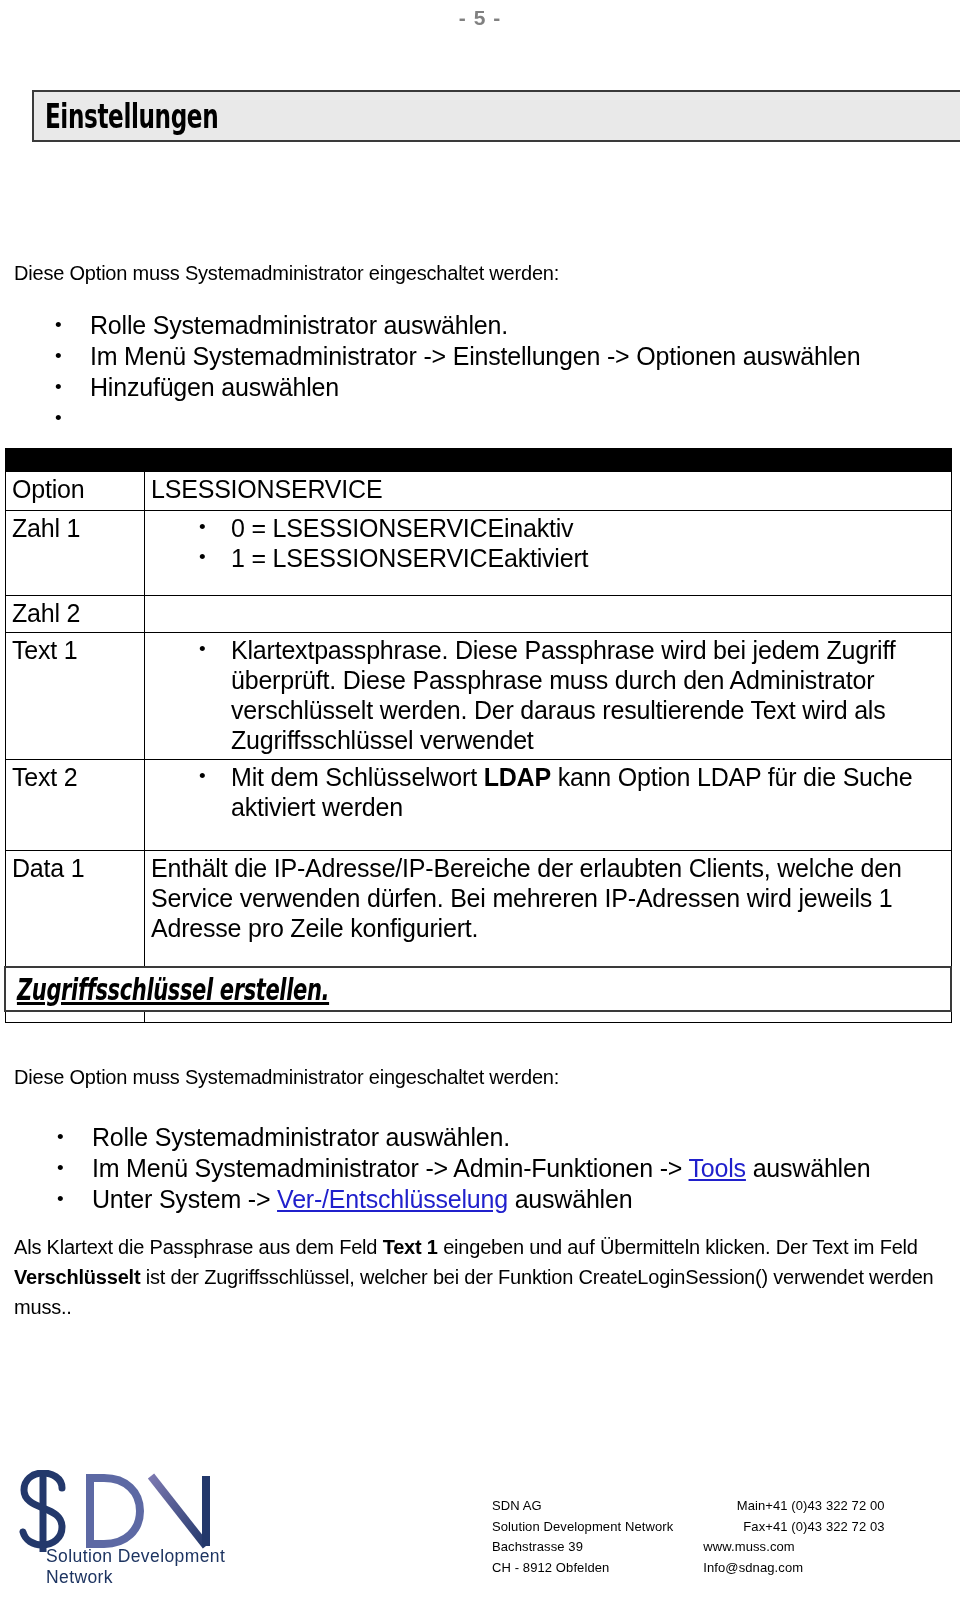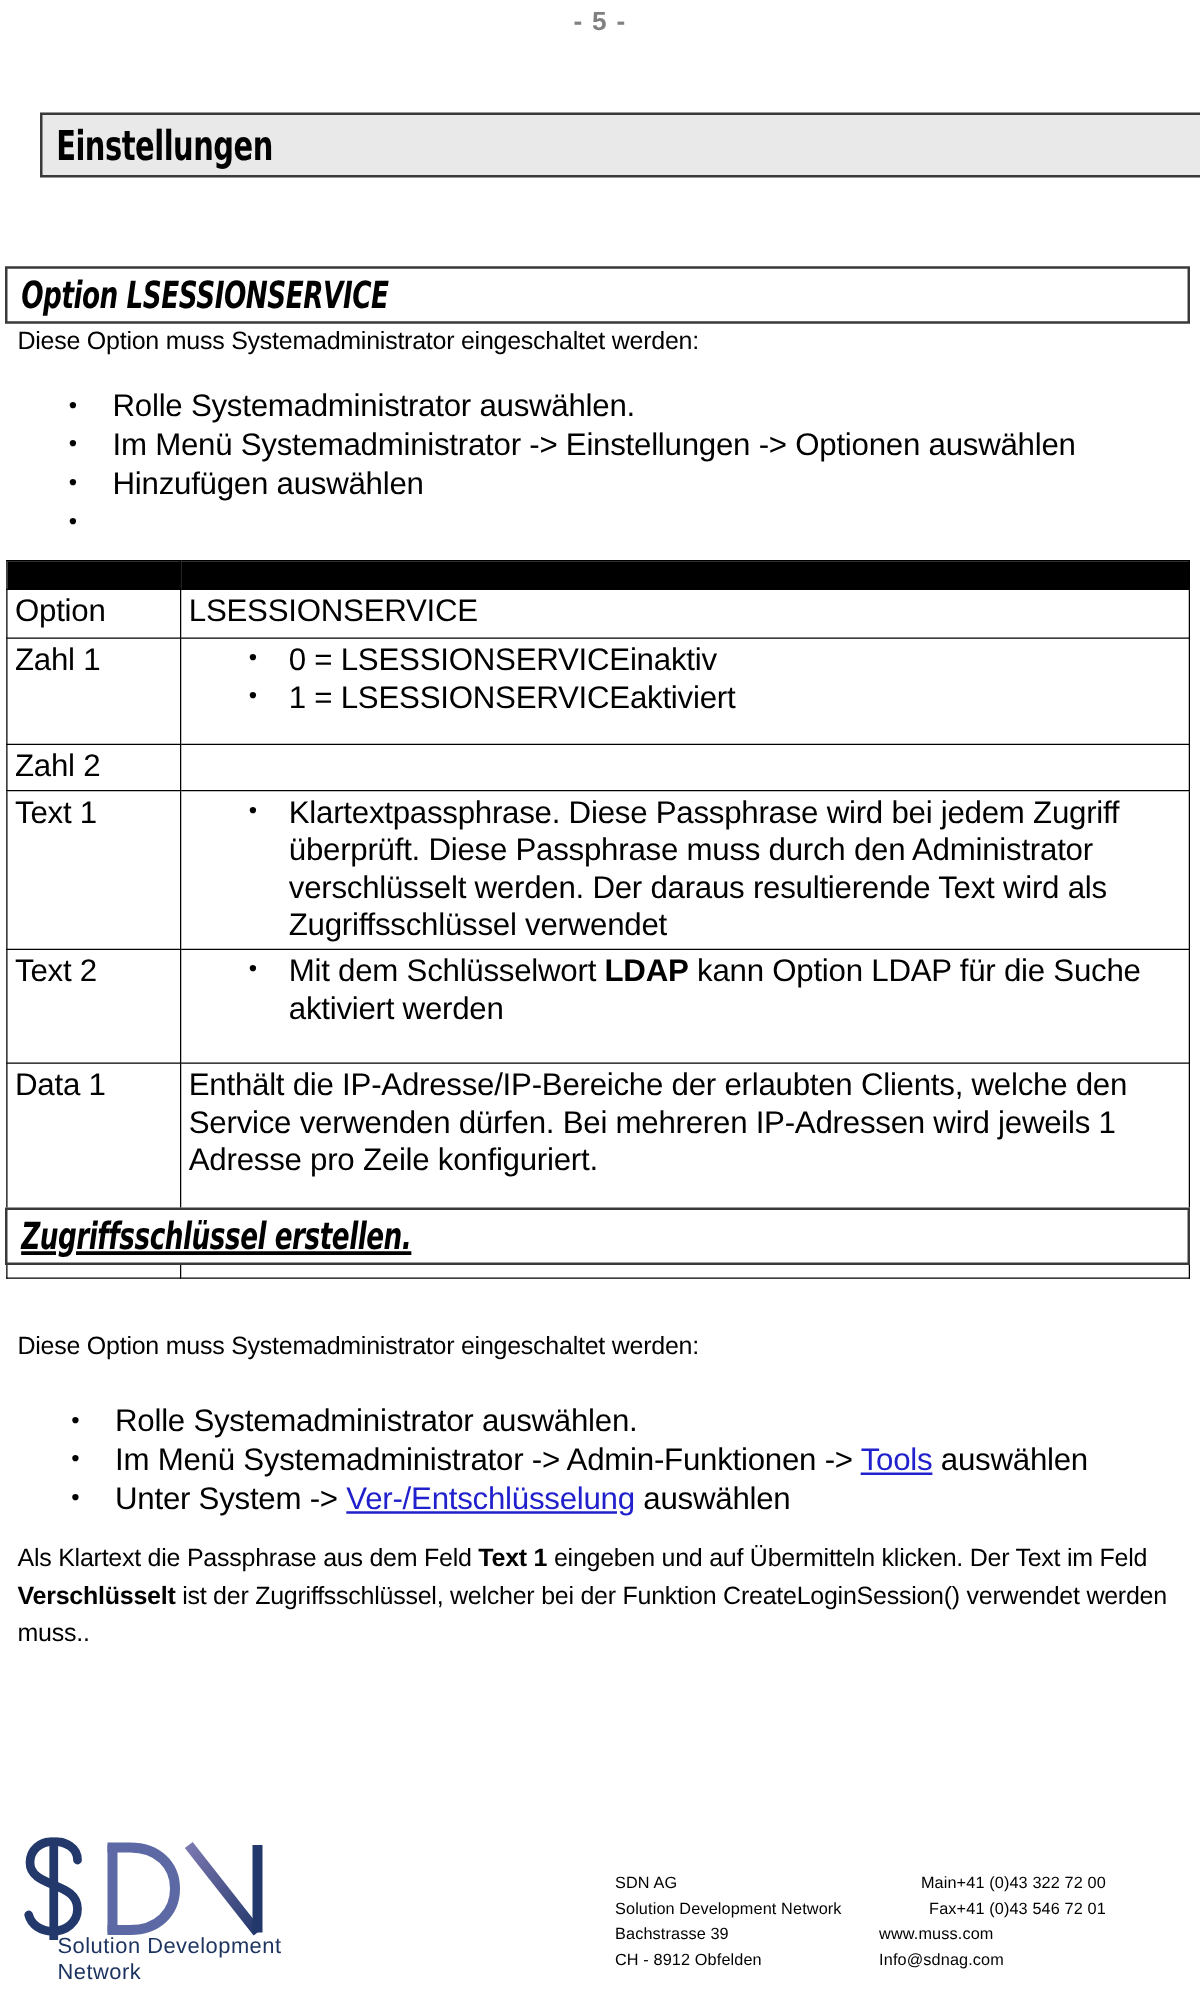--- a/index.html
+++ b/index.html
@@ -209,23 +209,20 @@
 <body>
 
 <div class="page">
 
   <div class="page-number">- 5 -</div>
 
   <div class="banner gray" id="banner-einstellungen">
     <span class="banner-title h1">Einstellungen</span>
   </div>
 
-  <div class="banner white" id="banner-option">
-    <span class="banner-title h2">Option LSESSIONSERVICE</span>
-  </div>
 
   <div class="para" id="para-intro-1">Diese Option muss Systemadministrator eingeschaltet werden:</div>
 
   <ul class="blist" id="list-1">
     <li>Rolle Systemadministrator auswählen.</li>
     <li>Im Menü Systemadministrator -&gt; Einstellungen -&gt; Optionen auswählen</li>
     <li>Hinzufügen auswählen</li>
     <li></li>
   </ul>
 
@@ -324,20 +321,20 @@
       <div>Bachstrasse 39</div>
       <div>CH - 8912 Obfelden</div>
     </div>
     <div class="col">
       <div class="row2">
         <span class="lab">Main</span>
         <span>+41 (0)43 322 72 00</span>
       </div>
       <div class="row2">
         <span class="lab">Fax</span>
-        <span>+41 (0)43 546 72 01</span>
+        <span>+41 (0)43 322 72 03</span>
       </div>
       <div>www.muss.com</div>
       <div>Info@sdnag.com</div>
     </div>
   </div>
 
 </div>
 
 </body></html>

